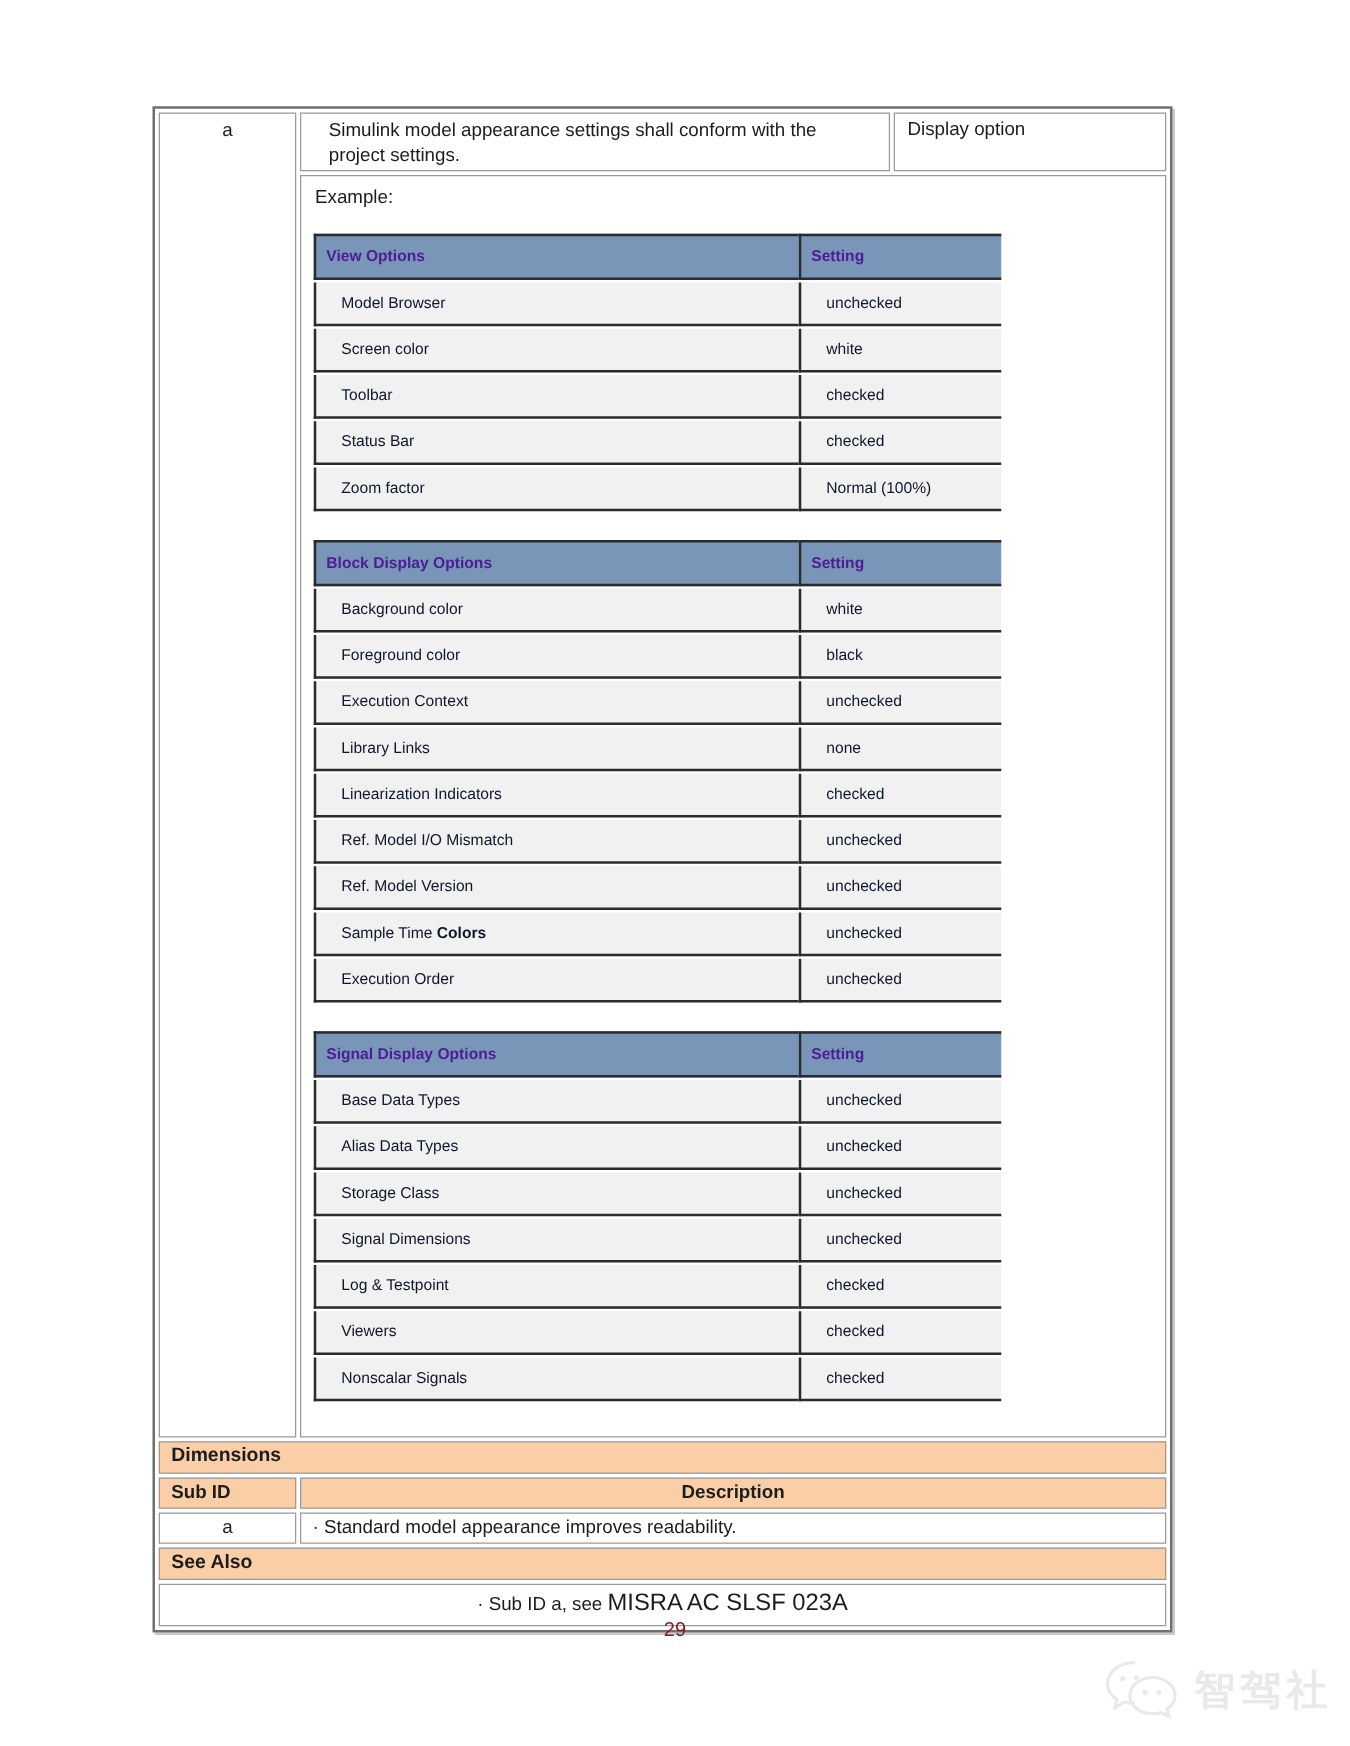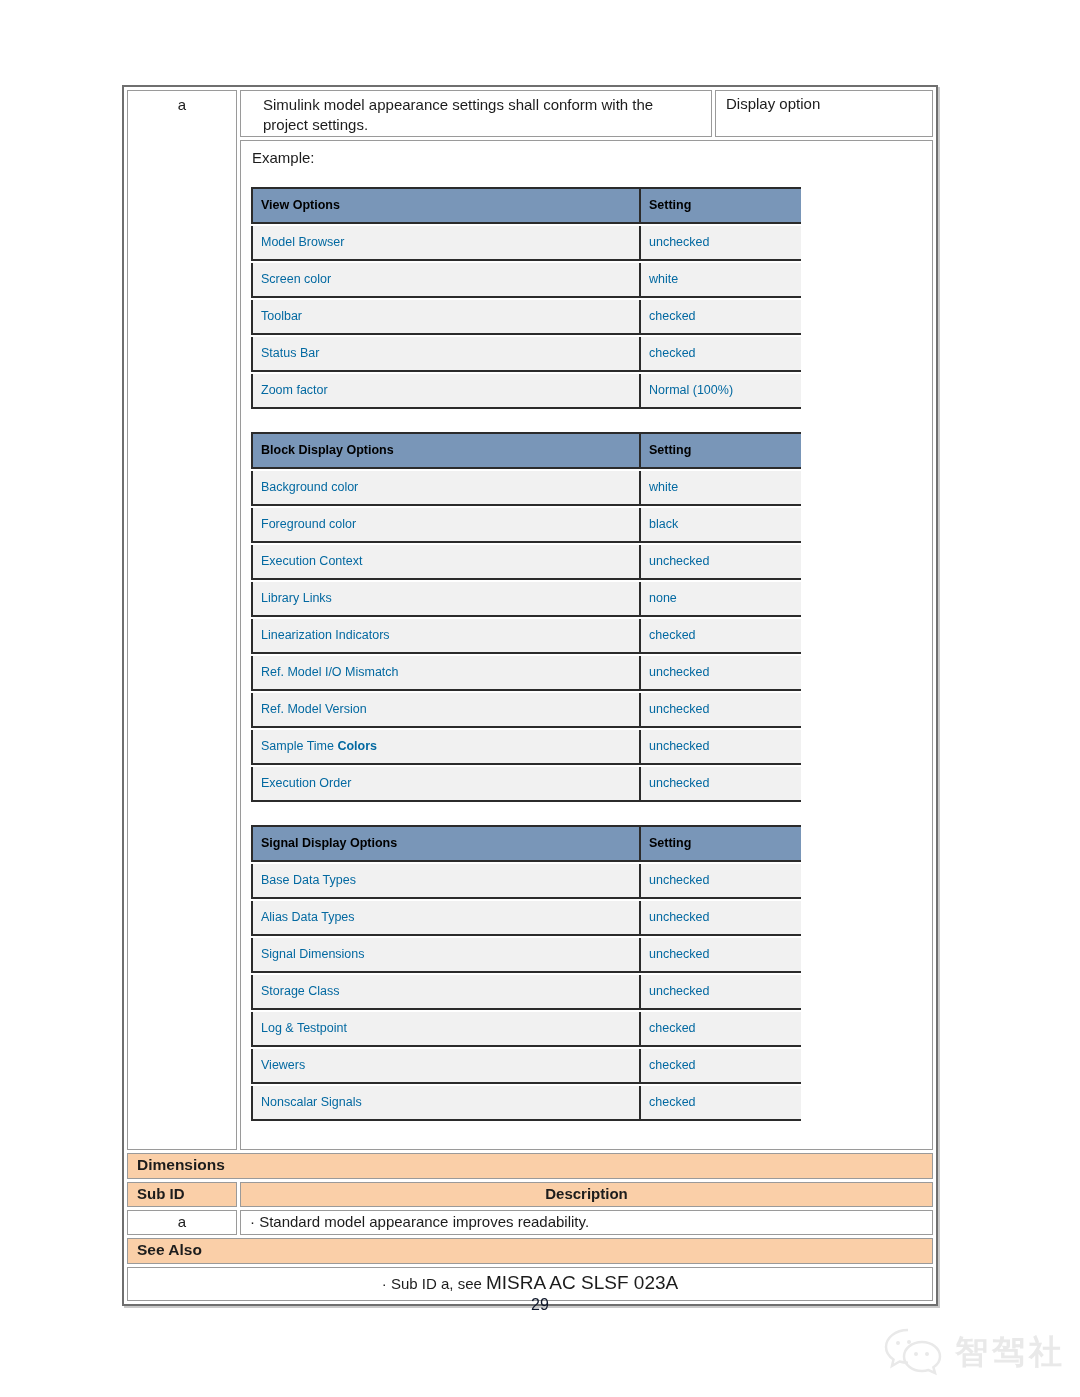--- a/index.html
+++ b/index.html
@@ -33,46 +33,46 @@
   .req-inner{max-width:395px;}
   .cat-cell{grid-row:1;grid-column:3;padding:4px 10px;font-size:15px;}
   .example-cell{grid-row:2;grid-column:2/4;padding:6px 10px 26px 10px;}
   .example-label{font-size:15px;margin:2px 0 0 1px;}
 
   table.opt-table{
     border-collapse:separate;border-spacing:0 2px;
     width:550px;margin-top:19px;table-layout:fixed;background:#fff;
   }
   table.opt-table th{
-    background:var(--blue);color:#000000;font-weight:bold;text-align:left;
+    background:var(--blue);color:#4c1d95;font-weight:bold;text-align:left;
     font-size:12.5px;padding:9px 8px;line-height:15px;
     border-top:2px solid var(--dark-line);
     border-bottom:2px solid var(--dark-line);
   }
   table.opt-table td{
-    background:#f1f1f1;color:#0369a1;font-size:12.5px;line-height:15px;
-    padding:9px 8px;border-bottom:2px solid var(--dark-line);
+    background:#f1f1f1;color:#0f172a;font-size:12.5px;line-height:15px;
+    padding:9px 20px;border-bottom:2px solid var(--dark-line);
   }
   table.opt-table th:first-child,
   table.opt-table td:first-child{border-left:2px solid var(--dark-line);}
   table.opt-table th:nth-child(2),
   table.opt-table td:nth-child(2){border-left:2px solid var(--dark-line);}
 
   .band{border:1px solid var(--cell-border);margin-top:3px;font-size:15.5px;padding:2px 9px 4px;background:#fff;}
   .orange-bg{background:var(--orange);font-weight:bold;}
   .two-col{display:grid;grid-template-columns:110px 1fr;gap:3px;margin-top:3px;}
   .two-col .cell{padding:2px 9px 4px;font-size:15px;}
   .center{text-align:center;}
   .bold{font-weight:bold;}
   .last-band{font-size:15px;padding:4px 9px 6px;text-align:center;}
   .ref{font-size:19px;}
 
   .page-num{
     position:absolute;left:0;right:0;top:1296px;text-align:center;
-    font-size:16px;color:#0f172a;
+    font-size:16px;color:#7f1d1d;
   }
   .watermark{
     position:absolute;right:14px;top:1326px;display:flex;align-items:center;gap:10px;
     color:#e9e9e9;font-size:33px;font-weight:bold;letter-spacing:4px;
     user-select:none;
   }
 </style>
 </head>
 <body>
 
@@ -185,25 +185,25 @@
           <tbody>
             <tr>
               <td>Base Data Types</td>
               <td>unchecked</td>
             </tr>
             <tr>
               <td>Alias Data Types</td>
               <td>unchecked</td>
             </tr>
             <tr>
+              <td>Storage Class</td>
+              <td>unchecked</td>
+            </tr>
+            <tr>
               <td>Signal Dimensions</td>
-              <td>unchecked</td>
-            </tr>
-            <tr>
-              <td>Storage Class</td>
               <td>unchecked</td>
             </tr>
             <tr>
               <td>Log &amp; Testpoint</td>
               <td>checked</td>
             </tr>
             <tr>
               <td>Viewers</td>
               <td>checked</td>
             </tr>

